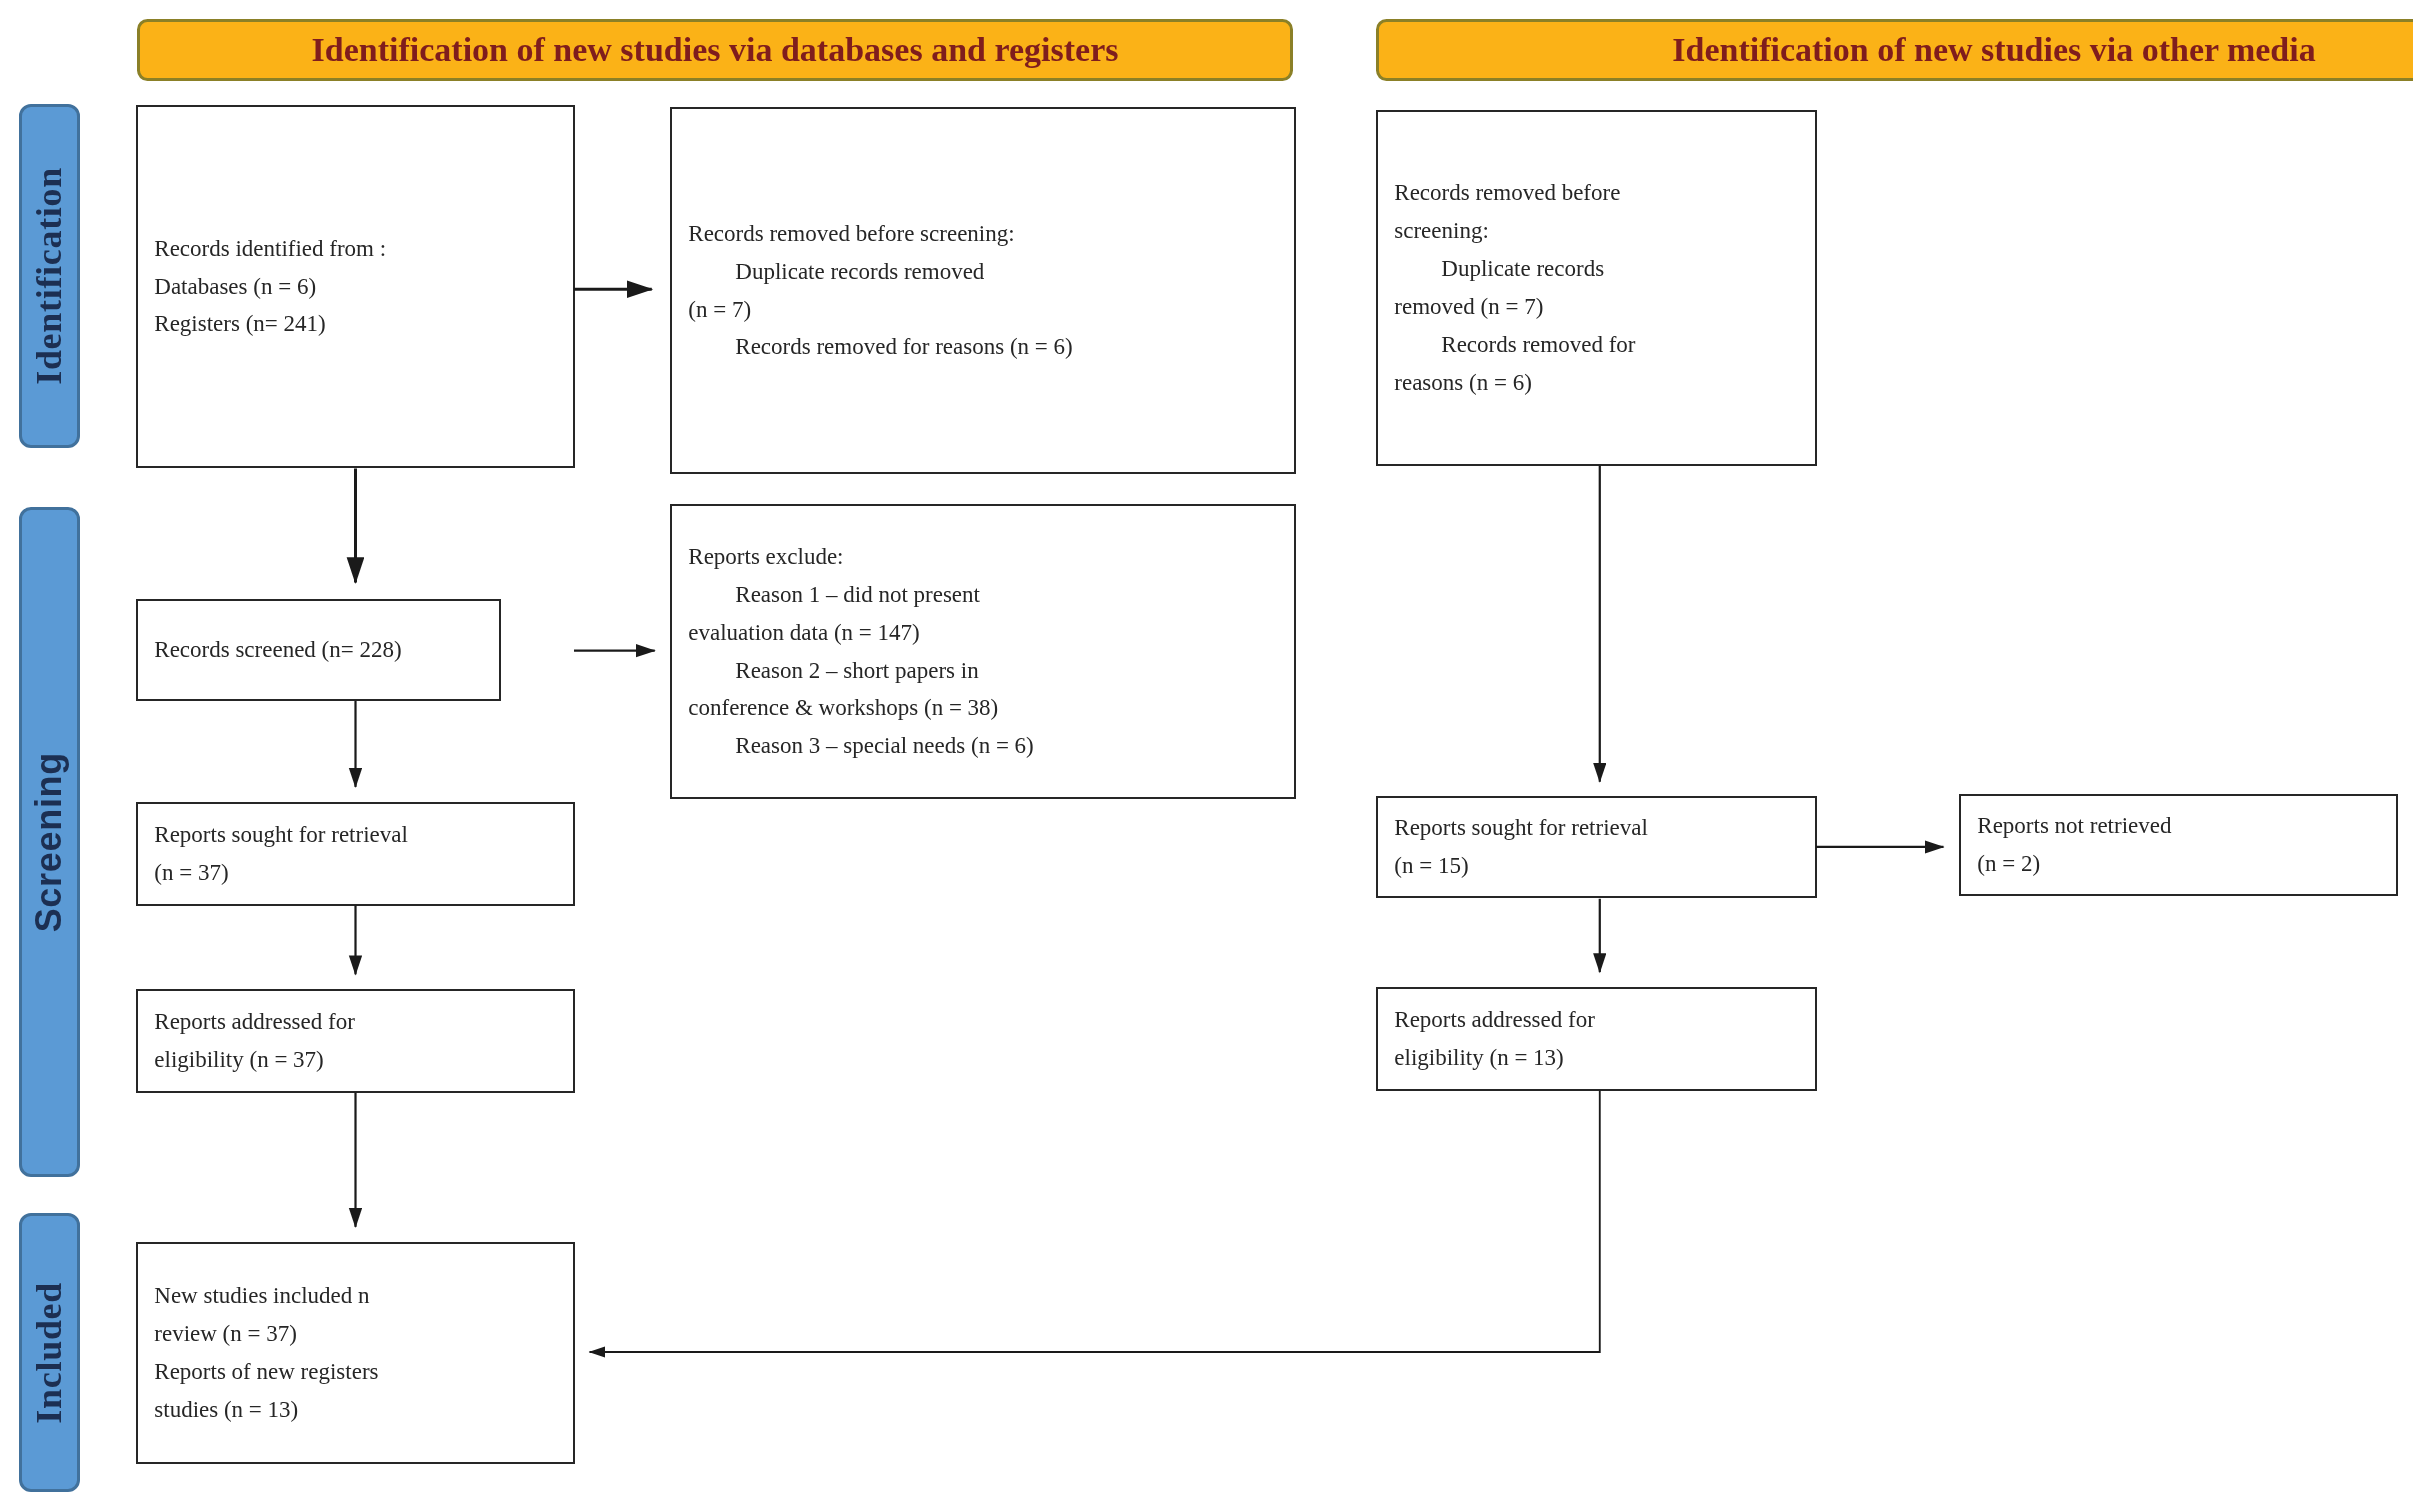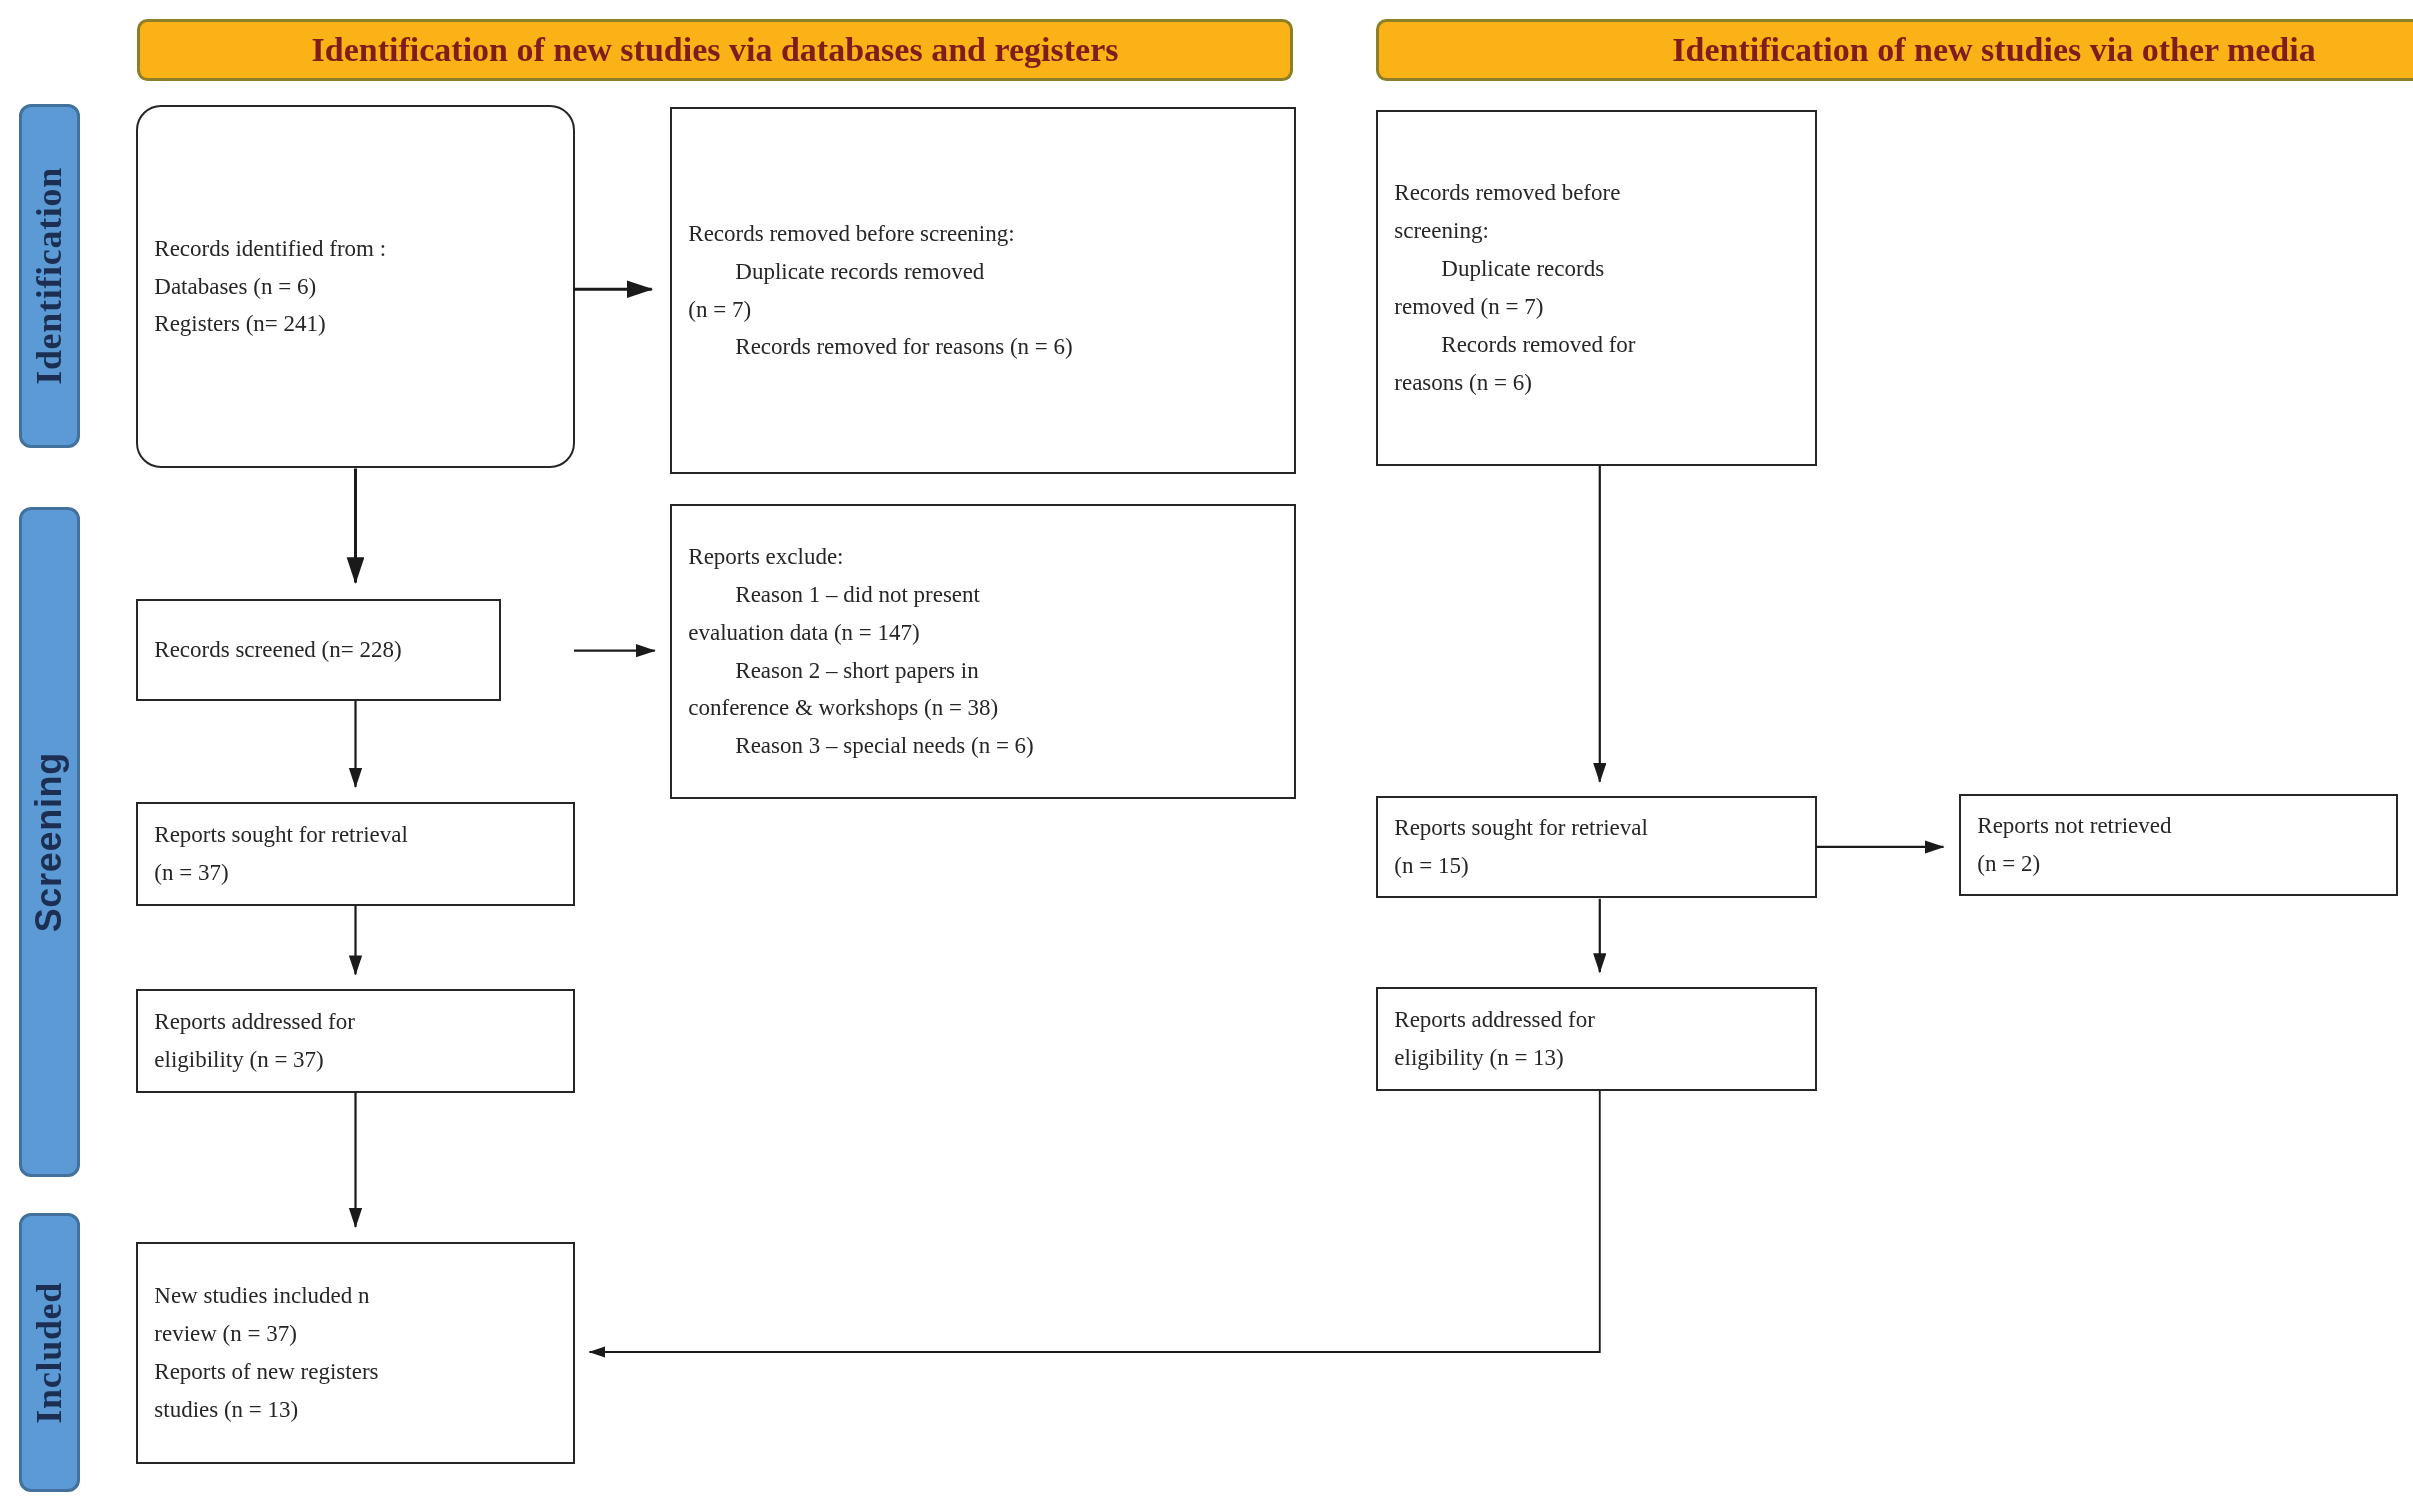--- a/index.html
+++ b/index.html
@@ -79,21 +79,21 @@
   <div class="stage" style="left:18.5px; top:104px; width:61px; height:344px;">
     <span class="vtxt">Identification</span>
   </div>
   <div class="stage" style="left:18.5px; top:507px; width:61px; height:670px;">
     <span class="vtxt sans">Screening</span>
   </div>
   <div class="stage" style="left:18.5px; top:1213px; width:61px; height:279px;">
     <span class="vtxt">Included</span>
   </div>
 
-  <div class="box" style="left:136px; top:105px; width:439px; height:363px;border-radius:25px;">
+  <div class="box" style="left:136px; top:105px; width:439px; height:363px;">
     <div class="line">Records identified from :</div>
     <div class="line">Databases (n = 6)</div>
     <div class="line">Registers (n= 241)</div>
   </div>
 
   <div class="box" style="left:670px; top:107px; width:626px; height:367px;">
     <div class="line">Records removed before screening:</div>
     <div class="line ind">Duplicate records removed</div>
     <div class="line">(n = 7)</div>
     <div class="line ind">Records removed for reasons (n = 6)</div>

